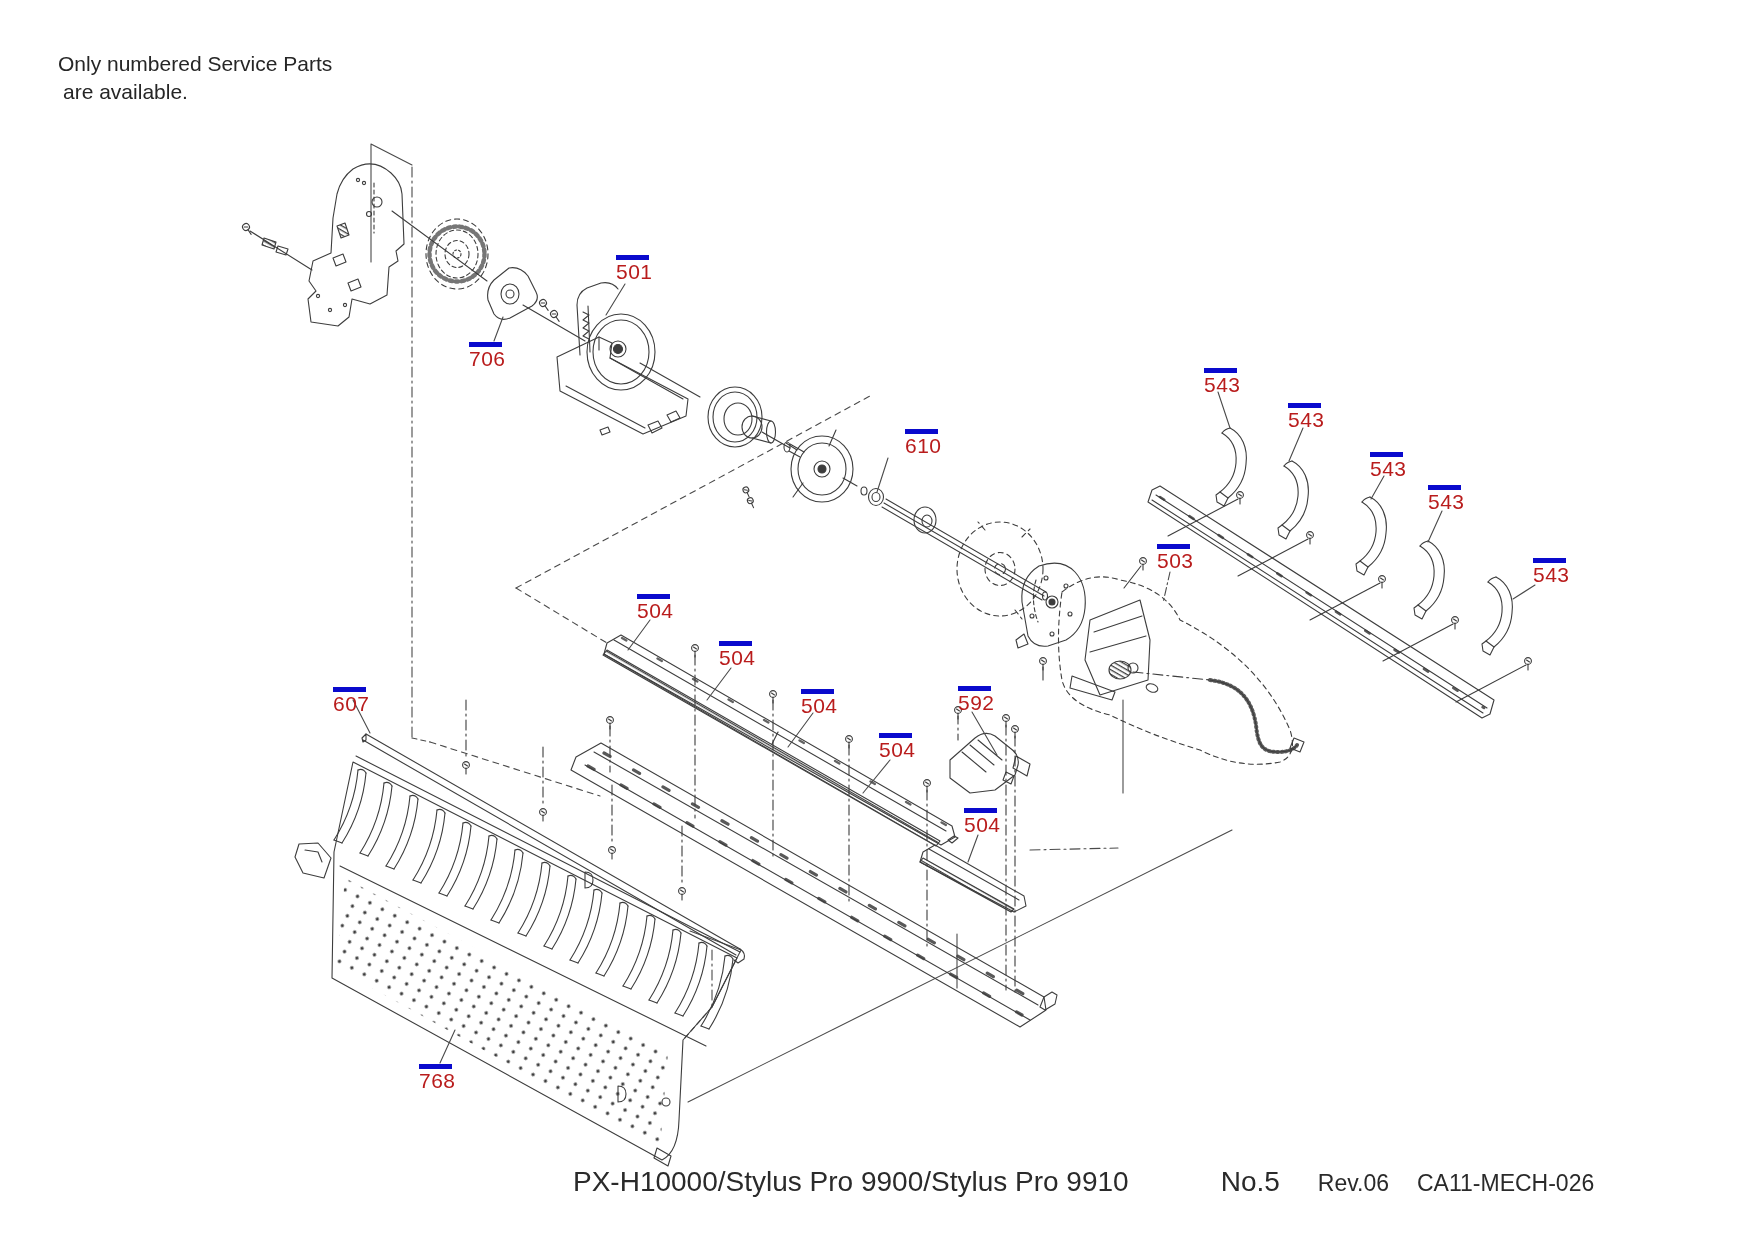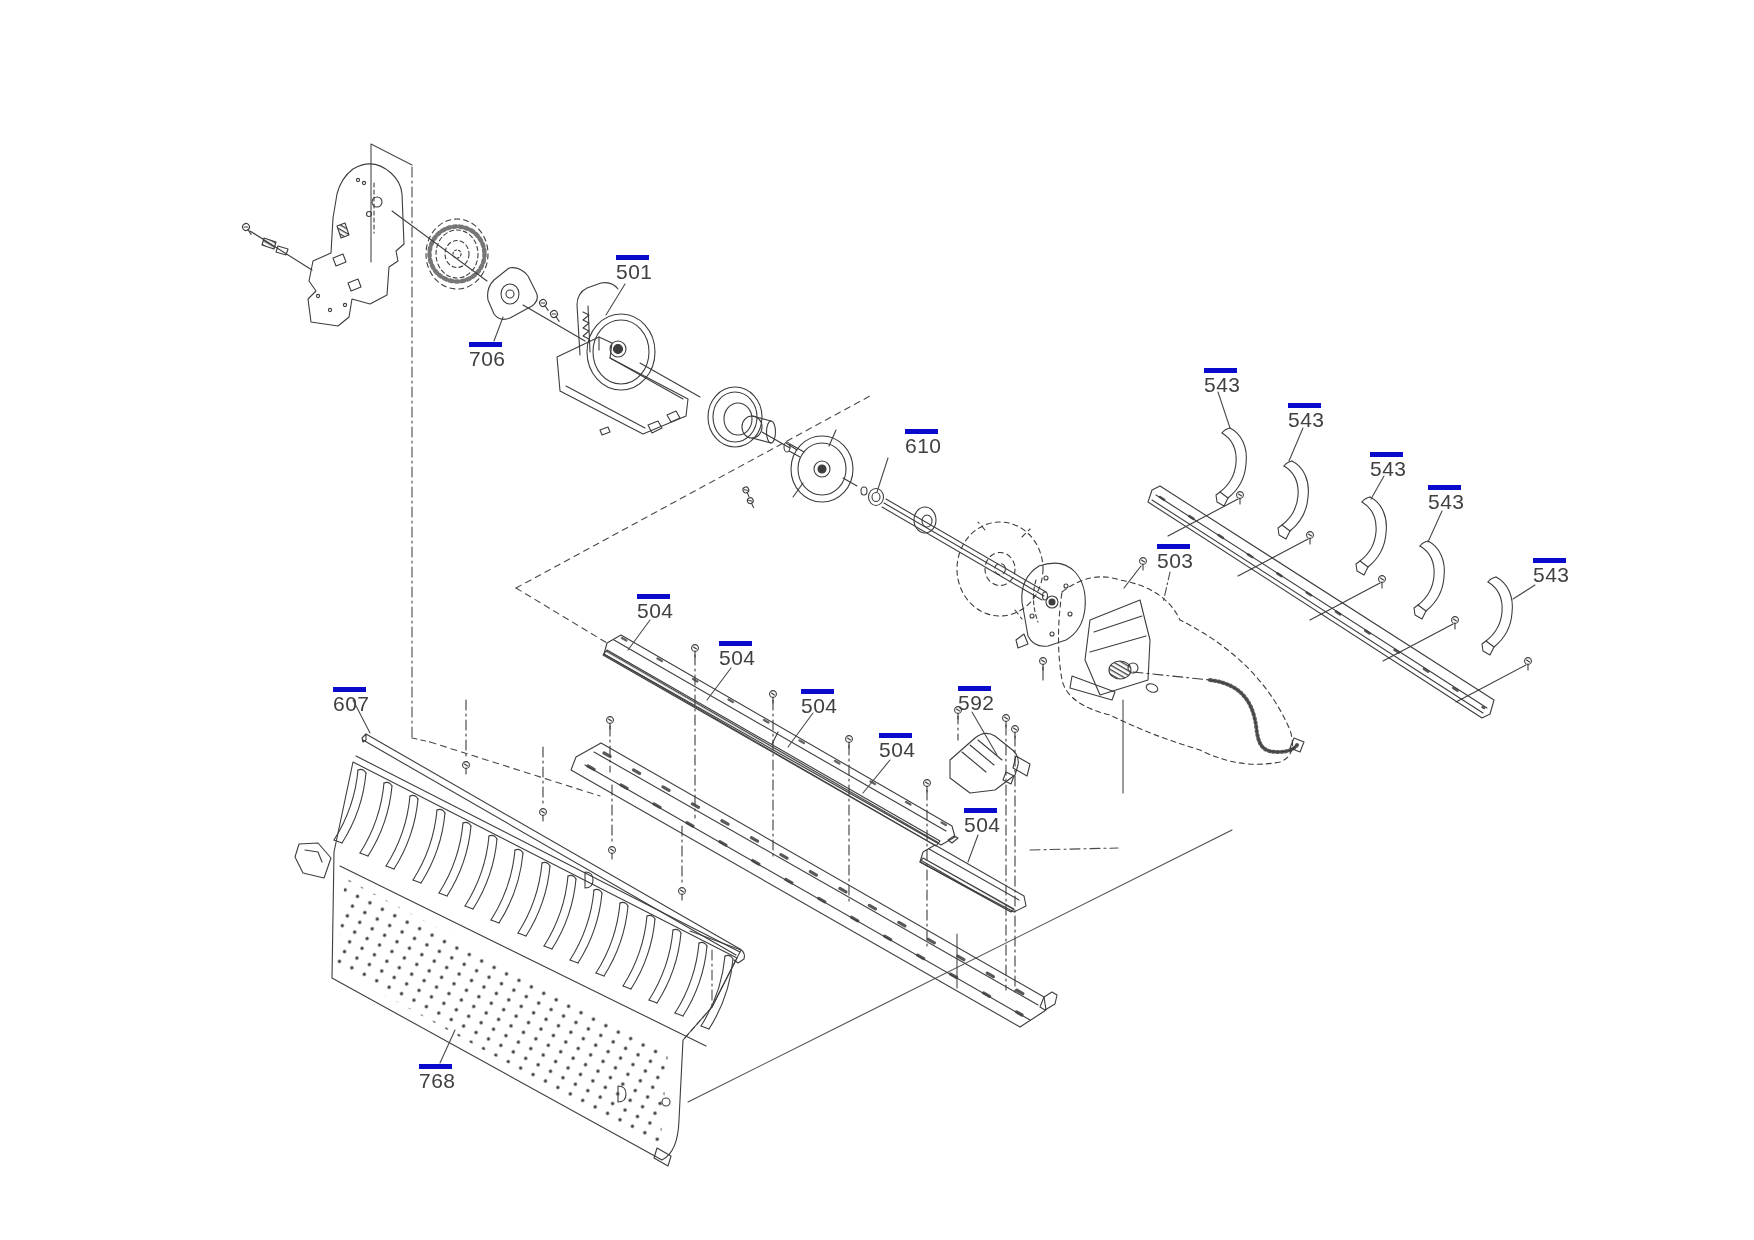--- a/index.html
+++ b/index.html
@@ -1,21 +1,21 @@
 <!DOCTYPE html>
 <html><head>
 <meta charset="utf-8">
 <style>
   html,body{margin:0;padding:0;background:#ffffff;}
   #page{position:relative;width:1754px;height:1240px;background:#ffffff;overflow:hidden;
         font-family:"Liberation Sans", sans-serif;color:#1f1f1f;}
   #art{position:absolute;left:0;top:0;width:1754px;height:1240px;}
   .note{position:absolute;left:58px;top:50px;font-size:21px;line-height:28px;color:#262626;}
   .note div:nth-child(2){padding-left:5px;}
-  .callout{position:absolute;font-size:21px;letter-spacing:.5px;color:#404040;line-height:16px;}
+  .callout{position:absolute;font-size:21px;letter-spacing:.5px;color:#b91c1c;line-height:16px;}
   .callout .bar{display:block;width:33px;height:5px;margin:0 0 4px 0;}
   .footer{position:absolute;left:573px;top:1166px;display:flex;align-items:baseline;color:#2a2a2a;}
   .footer .models{font-size:28px;}
   .footer .sheet{font-size:28px;margin-left:92px;}
   .footer .rev{font-size:23px;margin-left:38px;}
   .footer .code{font-size:23px;margin-left:28px;}
   svg *{vector-effect:non-scaling-stroke;}
 </style>
 </head>
 <body>
@@ -314,20 +314,24 @@
       <path d="M731,668 L707,700"></path>
       <path d="M813,713 L788,747"></path>
       <path d="M890,760 L863,793"></path>
       <path d="M978,835 L968,862"></path>
       <path d="M972,712 L997,755"></path>
       <path d="M353,700 L370,733"></path>
       <path d="M440,1063 L455,1030"></path>
     </g>
   </svg>
 
+  <div class="note">
+    <div>Only numbered Service Parts</div>
+    <div>are available.</div>
+  </div>
 
   <div id="callouts">
       <div class="callout" style="left: 616px; top: 255px;"><span class="bar" style="background: rgb(10, 10, 205);"></span><span>501</span></div>
       <div class="callout" style="left: 469px; top: 342px;"><span class="bar" style="background: rgb(10, 10, 205);"></span><span>706</span></div>
       <div class="callout" style="left: 905px; top: 429px;"><span class="bar" style="background: rgb(10, 10, 205);"></span><span>610</span></div>
       <div class="callout" style="left: 1204px; top: 368px;"><span class="bar" style="background: rgb(10, 10, 205);"></span><span>543</span></div>
       <div class="callout" style="left: 1288px; top: 403px;"><span class="bar" style="background: rgb(10, 10, 205);"></span><span>543</span></div>
       <div class="callout" style="left: 1370px; top: 452px;"><span class="bar" style="background: rgb(10, 10, 205);"></span><span>543</span></div>
       <div class="callout" style="left: 1428px; top: 485px;"><span class="bar" style="background: rgb(10, 10, 205);"></span><span>543</span></div>
       <div class="callout" style="left: 1533px; top: 558px;"><span class="bar" style="background: rgb(10, 10, 205);"></span><span>543</span></div>
@@ -335,14 +339,20 @@
       <div class="callout" style="left: 637px; top: 594px;"><span class="bar" style="background: rgb(10, 10, 205);"></span><span>504</span></div>
       <div class="callout" style="left: 719px; top: 641px;"><span class="bar" style="background: rgb(10, 10, 205);"></span><span>504</span></div>
       <div class="callout" style="left: 801px; top: 689px;"><span class="bar" style="background: rgb(10, 10, 205);"></span><span>504</span></div>
       <div class="callout" style="left: 879px; top: 733px;"><span class="bar" style="background: rgb(10, 10, 205);"></span><span>504</span></div>
       <div class="callout" style="left: 964px; top: 808px;"><span class="bar" style="background: rgb(10, 10, 205);"></span><span>504</span></div>
       <div class="callout" style="left: 958px; top: 686px;"><span class="bar" style="background: rgb(10, 10, 205);"></span><span>592</span></div>
       <div class="callout" style="left: 333px; top: 675px; margin-top: 12px;"><span class="bar" style="background: rgb(10, 10, 205);"></span><span>607</span></div>
       <div class="callout" style="left: 419px; top: 1064px;"><span class="bar" style="background: rgb(10, 10, 205);"></span><span>768</span></div>
     </div>
 
+  <div class="footer">
+    <span class="models">PX-H10000/Stylus Pro 9900/Stylus Pro 9910</span>
+    <span class="sheet">No.5</span>
+    <span class="rev">Rev.06</span>
+    <span class="code">CA11-MECH-026</span>
+  </div>
 
 </div>
 
 </body></html>

